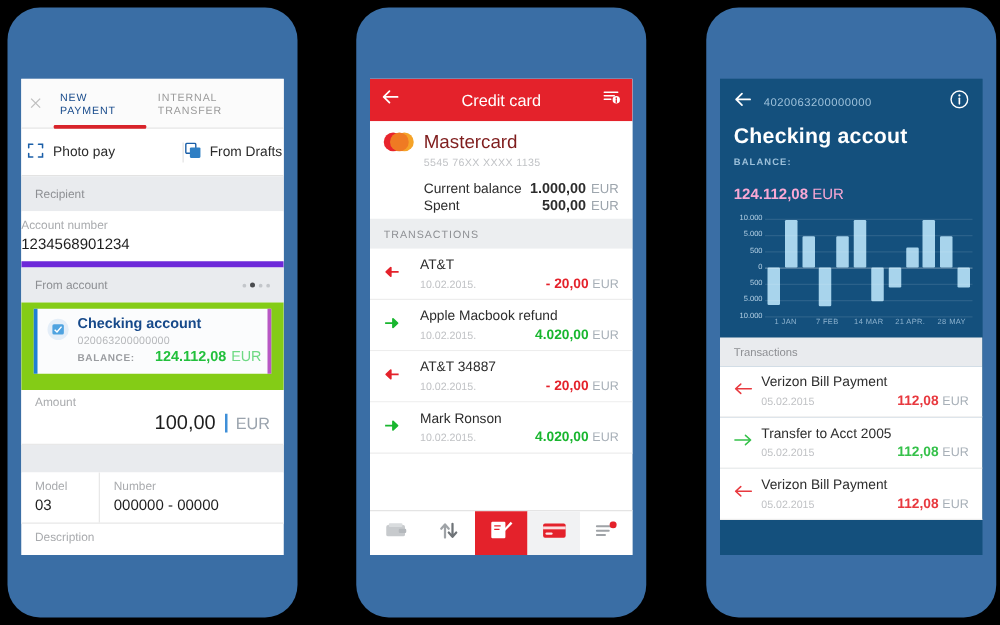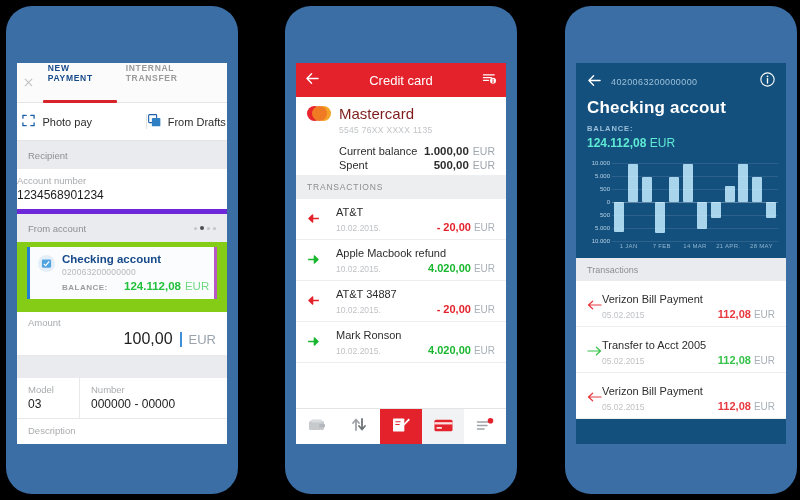--- a/index.html
+++ b/index.html
@@ -36,23 +36,23 @@
     height: 40px; background: #fbfbfb;
     display: flex; align-items: center;
     border-bottom: 1px solid #e6e6e6;
     position: relative;
   }
   .p1-close {
     width: 26px; text-align: center;
     color: #b9b9b9; font-size: 13px; line-height: 1;
   }
   .p1-tab {
-    font-size: 8.5px; letter-spacing: .7px; font-weight: bold;
+    font-size: 8.5px; letter-spacing: .7px; font-weight: normal;
     color: #9a9a9a; padding: 0 7px; position: relative; height: 40px;
-    display: flex; 
+    display: flex; align-items: center;
   }
   .p1-tab.active { color: #16498a; }
   .p1-tab.active::after {
     content: ""; position: absolute; left: 2px; right: 2px; bottom: 0;
     height: 3px; background: #d8232a; border-radius: 1px;
   }
   .p1-actions {
     height: 38px; background: #ffffff; display: flex; align-items: center;
     border-bottom: 1px solid #e3e3e3;
     gap: 48px;
@@ -141,41 +141,41 @@
   .p2-nav > div { flex: 1; display: flex; align-items: center; justify-content: center; position: relative; }
   .p2-nav .act { background: #e4222b; }
   .p2-nav .semi { background: #f1f2f3; }
 
   
   .p3-top { background: #14507d; padding: 9px 11px 11px; }
   .p3-top-row { display: flex; align-items: center; gap: 9px; }
   .p3-acct { flex: 1; font-size: 9px; color: #9cc0da; letter-spacing: .4px; }
   .p3-title { font-size: 17px; font-weight: bold; color: #ffffff; margin-top: 7px; letter-spacing: .2px; }
   .p3-bal-lab { font-size: 7.5px; font-weight: bold; color: #9cc0da; letter-spacing: .9px; margin-top: 6px; }
-  .p3-bal-val { font-size: 12px; color: #5eead4; margin-top: 3px; }
+  .p3-bal-val { font-size: 12px; color: #f9a8d4; margin-top: 14px; }
   .p3-bal-val b { font-weight: bold; }
   .p3-bal-val span { font-weight: normal; }
   .chart-wrap { background: #14507d; padding: 2px 8px 3px 4px; }
   .chart { position: relative; height: 92px; }
   .yax { position: absolute; left: 0; top: 0; width: 30px; height: 78px; }
   .yax div {
     position: absolute; right: 0; font-size: 6px; color: #b7d2e6;
     transform: translateY(-50%); white-space: nowrap;
   }
   .plot { position: absolute; left: 32px; right: 0; top: 0; height: 78px; }
   .grid { position: absolute; left: 0; right: 0; height: 1px; background: rgba(255,255,255,.10); }
   .zero { background: rgba(255,255,255,.32); }
   .bars { position: absolute; left: 0; right: 0; top: 0; bottom: 0; display: flex; align-items: stretch; }
   .bcell { flex: 1; position: relative; }
   .bar { position: absolute; left: 14%; right: 14%; background: #a8d4ec; border-radius: 1px; }
   .xax { position: absolute; left: 32px; right: 0; top: 80px; display: flex; }
   .xax div { flex: 1; text-align: center; font-size: 6px; color: #8fb4d0; letter-spacing: .3px; }
   .p3-sec { background: #e9ebee; height: 23px; display: flex; align-items: center;
             padding: 0 11px; font-size: 9px; color: #8d8f93; }
-  .trx3 { display: flex; align-items: flex-start; gap: 2px; padding: 12px 11px 6px;
+  .trx3 { display: flex; align-items: flex-start; gap: 9px; padding: 7px 11px 6px;
           border-bottom: 1px solid #ededed; background: #fff; }
   .ar { display: block; }
 </style>
 </head>
 <body>
 
 <div class="stage">
 
   <div class="phone" id="phone1">
     <div class="screen">

